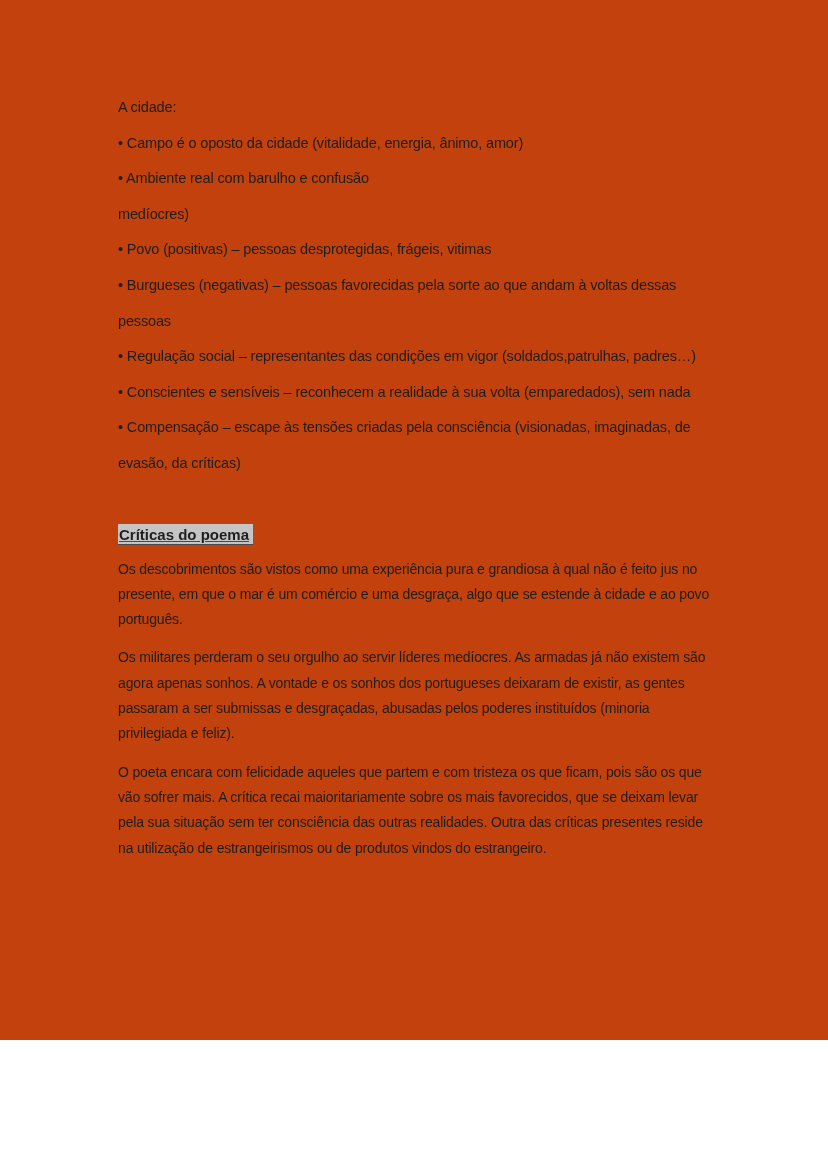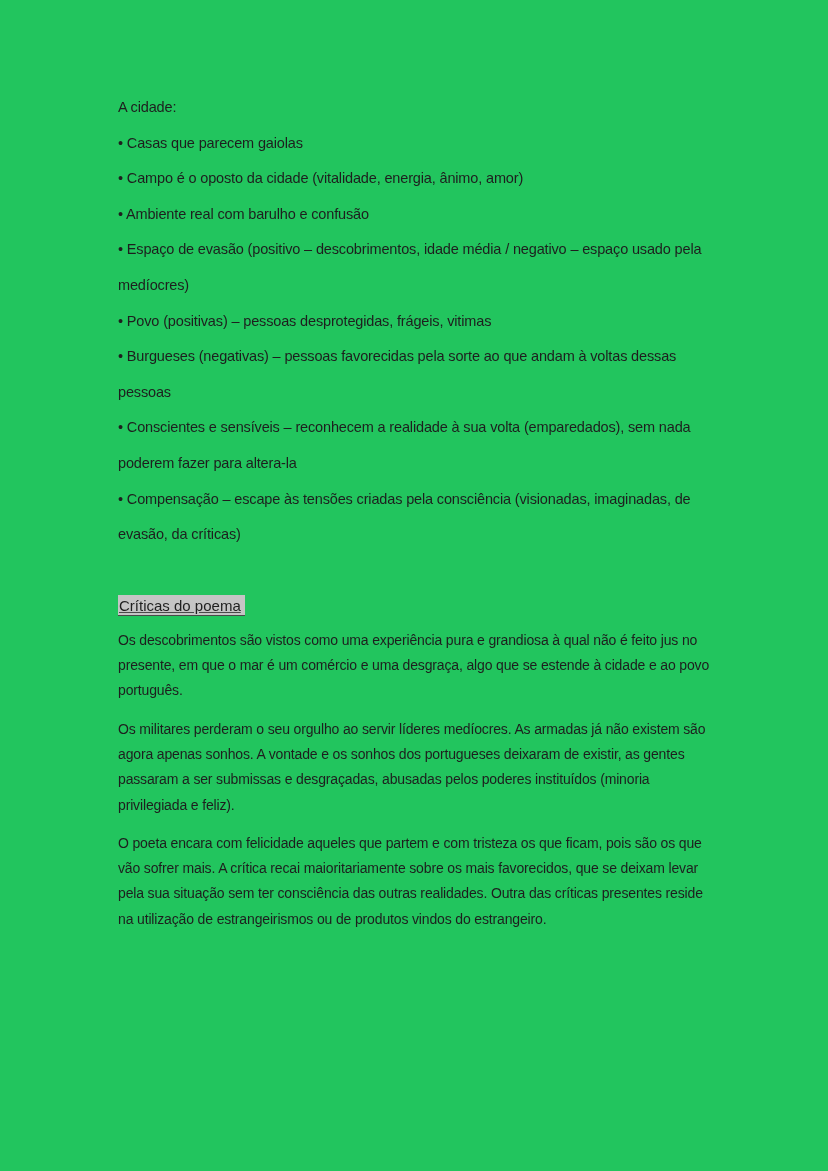--- a/index.html
+++ b/index.html
@@ -3,22 +3,22 @@
 <meta charset="utf-8">
 <style>
   html, body {
     margin: 0;
     padding: 0;
     background: #ffffff;
   }
   .page {
     position: relative;
     width: 828px;
-    height: 1171px;
-    background: #22c55e;
+    height: 1040px;
+    background: #c2410c;
     overflow: hidden;
     font-family: "Liberation Sans", "DejaVu Sans", sans-serif;
     color: #1e1e1e;
   }
   .content {
     position: absolute;
     left: 118px;
     top: 90px;
     width: 598px;
   }
@@ -32,21 +32,21 @@
   }
   .bold {
     font-weight: bold;
   }
   .gap-line {
     margin-top: 35.6px;
   }
   .criticas-heading {
     margin: 41px 0 10px 0;
     font-size: 15px;
-    font-weight: normal;
+    font-weight: bold;
     line-height: 24px;
   }
   .highlight {
     background: #c5c5c5;
     padding: 2px 4px 1px 1px;
     border-bottom: 1px solid #4a4a4a;
     text-decoration: underline;
     text-decoration-color: #4a4a4a;
     color: #1f1f1f;
   }
@@ -58,31 +58,29 @@
     color: #1e1e1e;
   }
 </style>
 </head>
 <body>
 
 <div class="page">
   <div class="content">
 
     <p class="line">A cidade:</p>
-    <p class="line">• Casas que parecem gaiolas</p>
     <p class="line">• Campo é o oposto da cidade (vitalidade, energia, ânimo, amor)</p>
     <p class="line">• Ambiente real com barulho e confusão</p>
-    <p class="line">• Espaço de evasão (positivo – descobrimentos, idade média / negativo – espaço usado pela</p>
     <p class="line">medíocres)</p>
 
     <p class="line">• Povo (positivas) – pessoas desprotegidas, frágeis, vitimas</p>
     <p class="line">• Burgueses (negativas) – pessoas favorecidas pela sorte ao que andam à voltas dessas</p>
     <p class="line">pessoas</p>
+    <p class="line">• Regulação social – representantes das condições em vigor (soldados,patrulhas, padres…)</p>
     <p class="line">• Conscientes e sensíveis – reconhecem a realidade à sua volta (emparedados), sem nada</p>
-    <p class="line">poderem fazer para altera-la</p>
     <p class="line">• Compensação – escape às tensões criadas pela consciência (visionadas, imaginadas, de</p>
     <p class="line">evasão, da críticas)</p>
 
     <h2 class="criticas-heading"><span class="highlight">Críticas do poema</span></h2>
 
     <p class="para">Os descobrimentos são vistos como uma experiência pura e grandiosa à qual não é feito jus no presente, em que o mar é um comércio e uma desgraça, algo que se estende à cidade e ao povo português.</p>
     <p class="para">Os militares perderam o seu orgulho ao servir líderes medíocres. As armadas já não existem são agora apenas sonhos. A vontade e os sonhos dos portugueses deixaram de existir, as gentes passaram a ser submissas e desgraçadas, abusadas pelos poderes instituídos (minoria privilegiada e feliz).</p>
     <p class="para">O poeta encara com felicidade aqueles que partem e com tristeza os que ficam, pois são os que vão sofrer mais. A crítica recai maioritariamente sobre os mais favorecidos, que se deixam levar pela sua situação sem ter consciência das outras realidades. Outra das críticas presentes reside na utilização de estrangeirismos ou de produtos vindos do estrangeiro.</p>
 
   </div>

